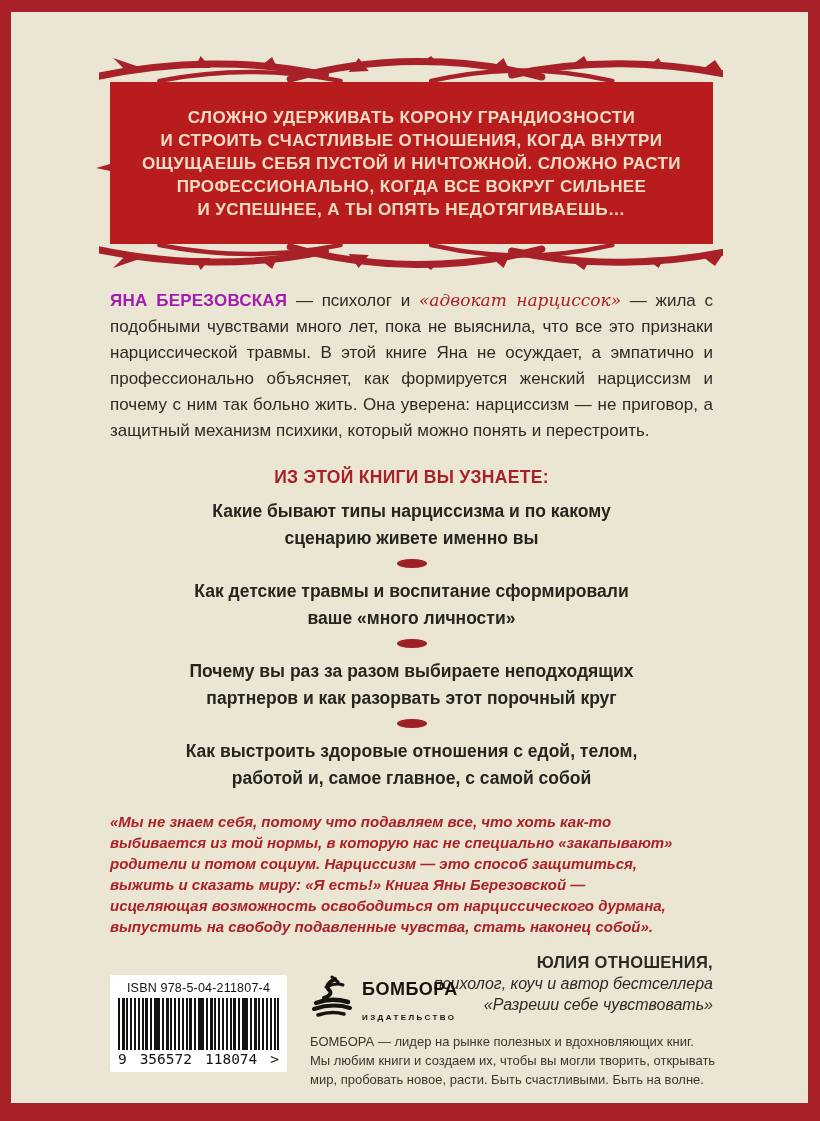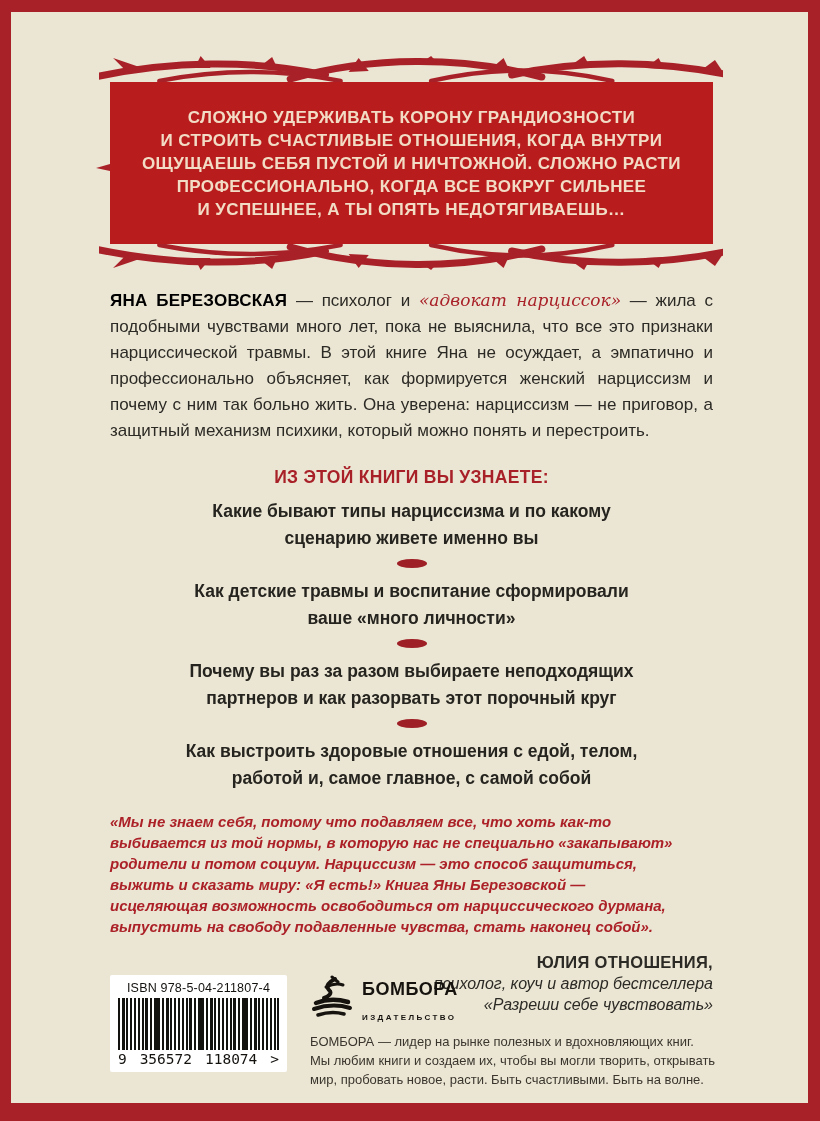--- a/index.html
+++ b/index.html
@@ -42,21 +42,21 @@
     letter-spacing:.4px;white-space:nowrap;
   }
 
   
   .about{
     margin:16px 0 0;
     text-align:justify;
     font-size:17px;line-height:26px;
     color:#2c2a25;
   }
-  .about .author{color:#000000;font-weight:bold;letter-spacing:.2px;}
+  .about .author{color:#a21caf;font-weight:bold;letter-spacing:.2px;}
   .about .epithet{
     color:#a92128;
     font-family:"DejaVu Serif",serif;
     font-style:italic;
   }
 
   
   .learn-heading{
     margin-top:22px;text-align:center;
     color:#a92128;font-weight:bold;font-size:17.5px;line-height:22px;

